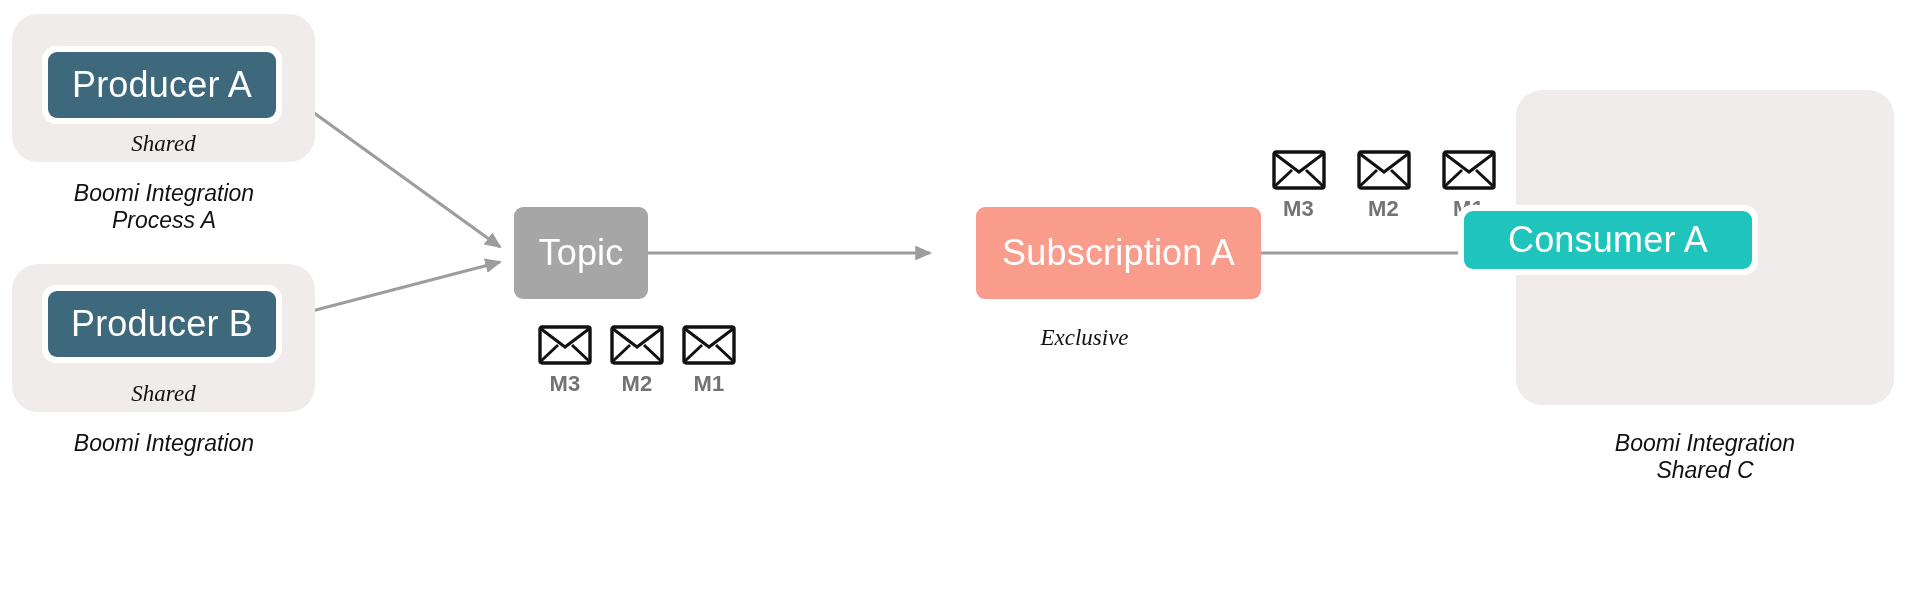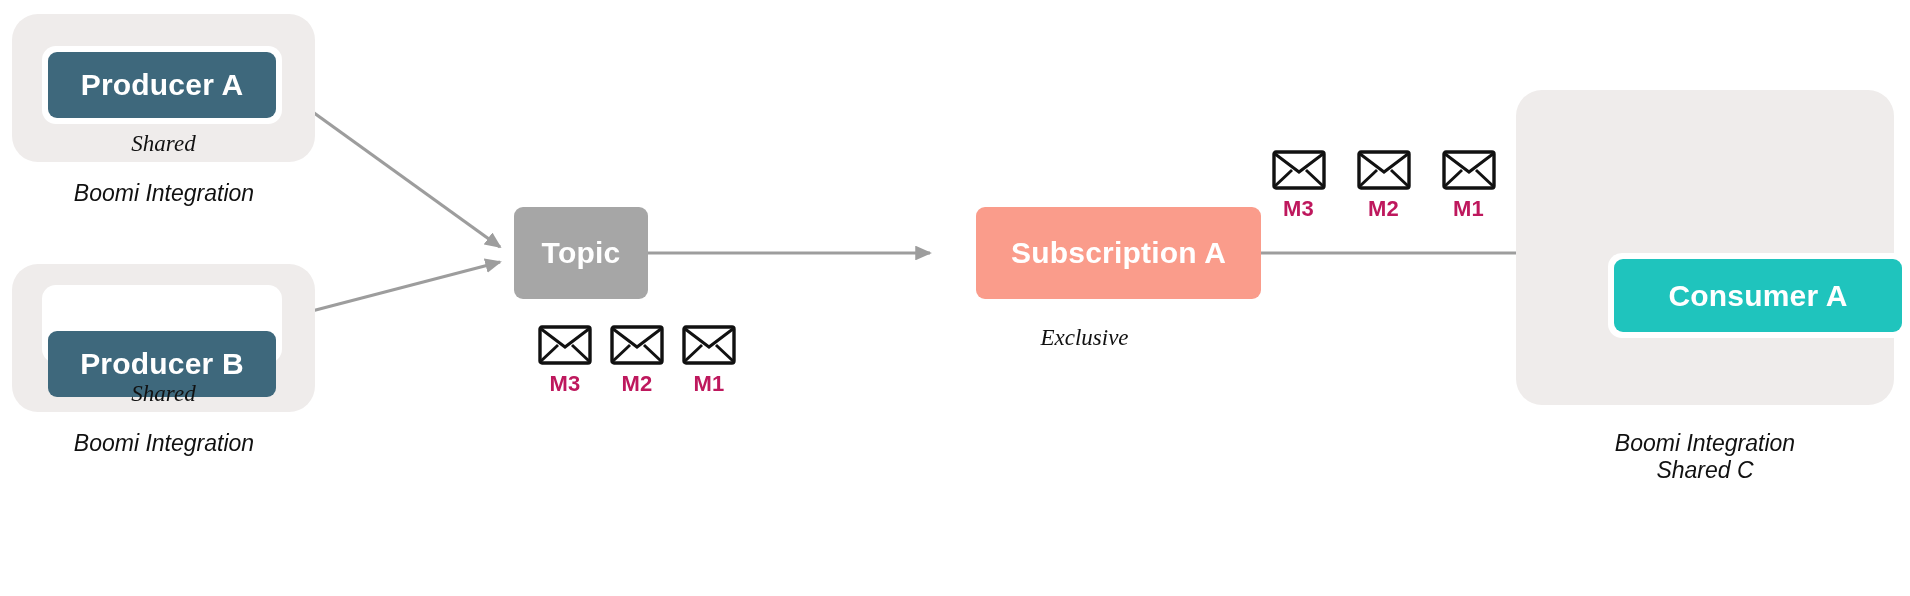--- a/index.html
+++ b/index.html
@@ -46,22 +46,22 @@
     width: 100%;
     height: 100%;
     border-radius: 9px;
     display: flex;
     align-items: center;
     justify-content: center;
     box-sizing: border-box;
   }
   .node-label {
     color: #ffffff;
-    font-size: 30px;
-    font-weight: 700;
+    font-size: 36px;
+    font-weight: 400;
     letter-spacing: 0.2px;
     white-space: nowrap;
   }
 
   
   .plain-node {
     position: absolute;
     border-radius: 9px;
     display: flex;
     align-items: center;
@@ -102,21 +102,21 @@
   }
   .msg-icon {
     width: 54px;
     height: 40px;
     display: block;
   }
   .msg-label {
     margin-top: 6px;
     font-size: 22px;
     font-weight: bold;
-    color: #be185d;
+    color: #737373;
     letter-spacing: 0.3px;
   }
 </style>
 </head>
 <body>
 
 <div id="canvas">
 
   <svg class="svg-layer" viewBox="0 0 1910 596" xmlns="http://www.w3.org/2000/svg">
     <defs>
@@ -139,26 +139,27 @@
   <div class="node-frame" style="left:42px; top:46px; width:240px; height:78px;">
     <div class="node-chip" style="background:#3e687c;">
       <span class="node-label">Producer A</span>
     </div>
   </div>
 
   <div class="caption-inside" style="left:12px; top:131px; width:303px;">Shared</div>
 
   <div class="caption-outside" style="left:4px; top:180px;">
     <div>Boomi Integration</div>
+    <div>Process A</div>
   </div>
 
   <div class="process-group" style="left:12px; top:264px; width:303px; height:148px;"></div>
 
   <div class="node-frame" style="left:42px; top:285px; width:240px; height:78px;">
-    <div class="node-chip" style="background:#3e687c;margin-top:40px;">
+    <div class="node-chip" style="background:#3e687c;">
       <span class="node-label">Producer B</span>
     </div>
   </div>
 
   <div class="caption-inside" style="left:12px; top:381px; width:303px;">Shared</div>
 
   <div class="caption-outside" style="left:4px; top:430px;">
     <div>Boomi Integration</div>
   </div>
 
@@ -227,21 +228,21 @@
         <path d="M2.5,3.5 L27,22 L51.5,3.5" fill="none" stroke="#111111" stroke-width="3"></path>
         <path d="M2.5,36.5 L20,20" fill="none" stroke="#111111" stroke-width="3"></path>
         <path d="M51.5,36.5 L34,20" fill="none" stroke="#111111" stroke-width="3"></path>
       </svg>
       <span class="msg-label">M1</span>
     </div>
   </div>
 
   <div class="process-group" style="left:1516px; top:90px; width:378px; height:315px;"></div>
 
-  <div class="node-frame" style="left:1608px; top:205px; width:300px; height:85px;margin-top:48px;">
+  <div class="node-frame" style="left:1458px; top:205px; width:300px; height:70px;">
     <div class="node-chip" style="background:#1fc4bd;">
       <span class="node-label">Consumer A</span>
     </div>
   </div>
 
   <div class="caption-outside" style="left:1545px; top:430px;">
     <div>Boomi Integration</div>
     <div>Shared C</div>
   </div>
 

